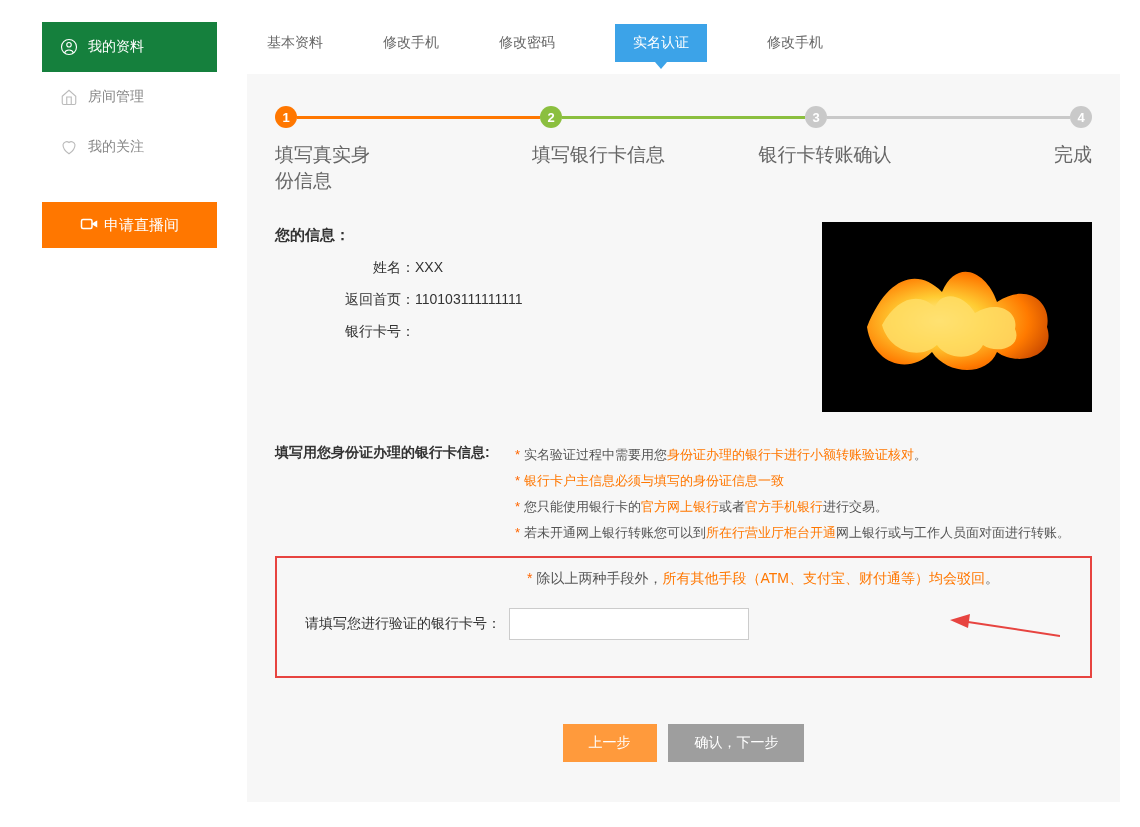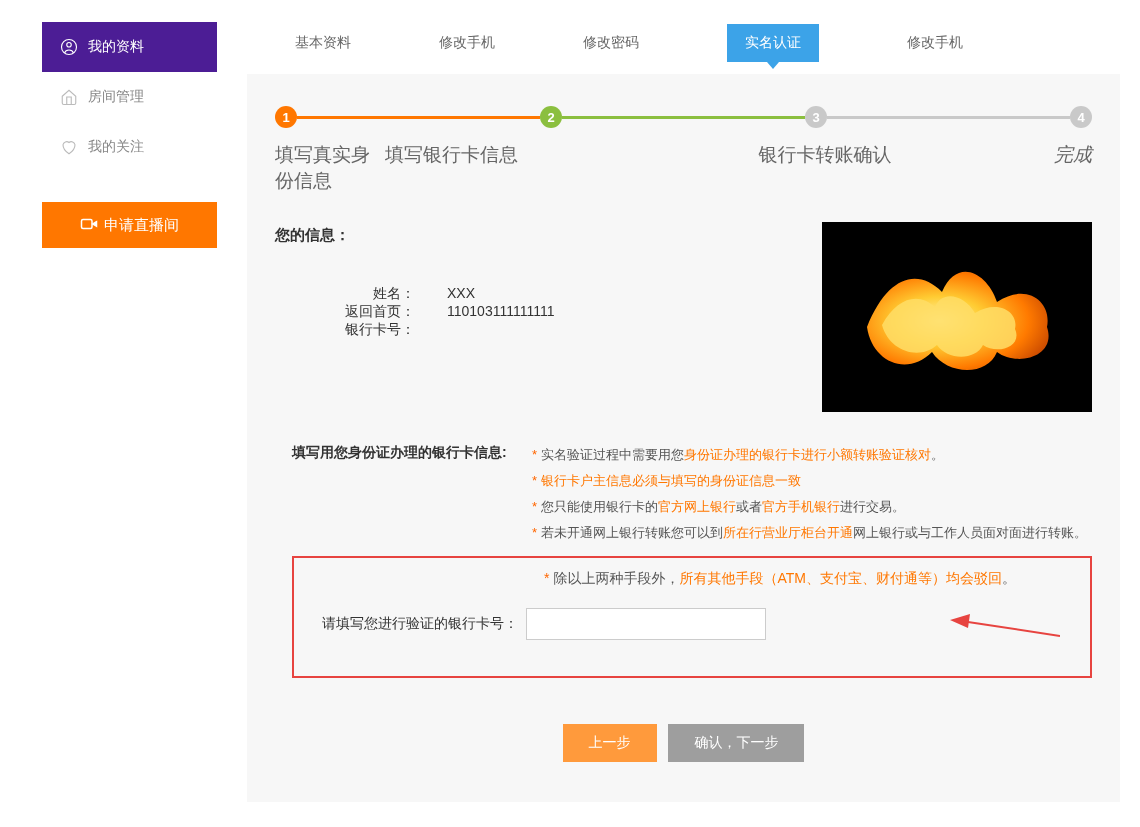--- a/index.html
+++ b/index.html
@@ -39,37 +39,37 @@
 .sidebar-item {
   display: flex;
   align-items: center;
   height: 50px;
   padding-left: 18px;
   color: #888;
   cursor: pointer;
   font-size: 14px;
   gap: 10px;
 }
-.sidebar-item.active { background: #4c1d95; color: #fff; }
+.sidebar-item.active { background: #15803d; color: #fff; }
 .sidebar-item .ic { width: 18px; height: 18px; display:inline-flex; align-items:center; justify-content:center; }
 .apply-btn {
   margin-top: 30px;
   height: 46px;
   background: #ff7700;
   color: #fff;
   display: flex;
   align-items: center;
   justify-content: center;
   gap: 6px;
   cursor: pointer;
   font-size: 15px;
 }
 .main { flex: 1; padding-left: 30px; }
 .tabs { display: flex; align-items: center; padding: 24px 0 12px 20px; gap: 60px; }
-.tab { color: #666; cursor: pointer; font-size: 14px; padding: 8px 0; margin-left: 28px; }
+.tab { color: #666; cursor: pointer; font-size: 14px; padding: 8px 0; }
 .tab.active {
   background: #3ca3e8;
   color: #fff;
   padding: 10px 18px;
   position: relative;
 }
 .tab.active::after {
   content: '';
   position: absolute;
   bottom: -7px;
@@ -86,35 +86,35 @@
 .step-circle {
   width: 22px; height: 22px; border-radius: 50%;
   display:flex; align-items:center; justify-content:center;
   color:#fff; font-size: 13px; font-weight:bold;
 }
 .step-line { height: 3px; flex: 1; }
 .c-orange{ background:#ff7700; } .c-green{ background:#8bbf3f; } .c-grey{ background:#c9c9c9; }
 .l-orange{ background:#ff7700; } .l-green{ background:#8bbf3f; } .l-grey{ background:#c9c9c9; }
 .step-labels { display:flex; font-size:19px; color:#666; margin-bottom: 28px; }
 .step-labels span:nth-child(1){ width: 110px; text-align:left; }
-.step-labels span:nth-child(2){ width: 280px; text-align:left; }
+.step-labels span:nth-child(2){ width: 280px; text-align:right; }
 .step-labels span:nth-child(3){ width: 280px; text-align:center; padding-left:40px; }
-.step-labels span:nth-child(4){ flex:1; text-align:right;font-style:italic; }
+.step-labels span:nth-child(4){ flex:1; text-align:right; }
 .info-section { display:flex; justify-content: space-between; margin-bottom: 30px; }
 .info-left { flex:1; padding-top:4px; }
-.section-title { font-size:15px; color:#333; font-weight:bold; margin-bottom:40px; }
-.info-row { display:flex; margin: 0 0; gap: 32px; }
+.section-title { font-size:15px; color:#333; font-weight:bold; margin-bottom:14px; }
+.info-row { display:flex; margin: 14px 0; }
 .info-label { width: 140px; text-align:right; color:#333; font-size:14px; }
 .info-value { font-size:14px; color:#333; }
 .fire-img {
   width: 270px; height: 190px; background:#000;
   display:flex; align-items:center; justify-content:center;
 }
 .fire-img svg { width: 220px; height: 140px; }
-.bank-section { margin: 20px 0 0 17px; }
+.bank-section { margin: 20px 0 0 0; }
 .bank-header { display:flex; align-items:flex-start; }
 .bank-left-label { width: 240px; font-size:14px; font-weight:bold; color:#333; padding-top:2px; }
 .rules { flex:1; font-size:13px; line-height: 26px; }
 .rule { display:flex; }
 .rule .star { color:#ff6600; margin-right:4px; }
 .rule .txt { color:#555; }
 .orange-txt { color:#ff7700; }
 .highlighted-box {
   border: 2px solid #e74440;
   padding: 22px 18px 36px 18px;

